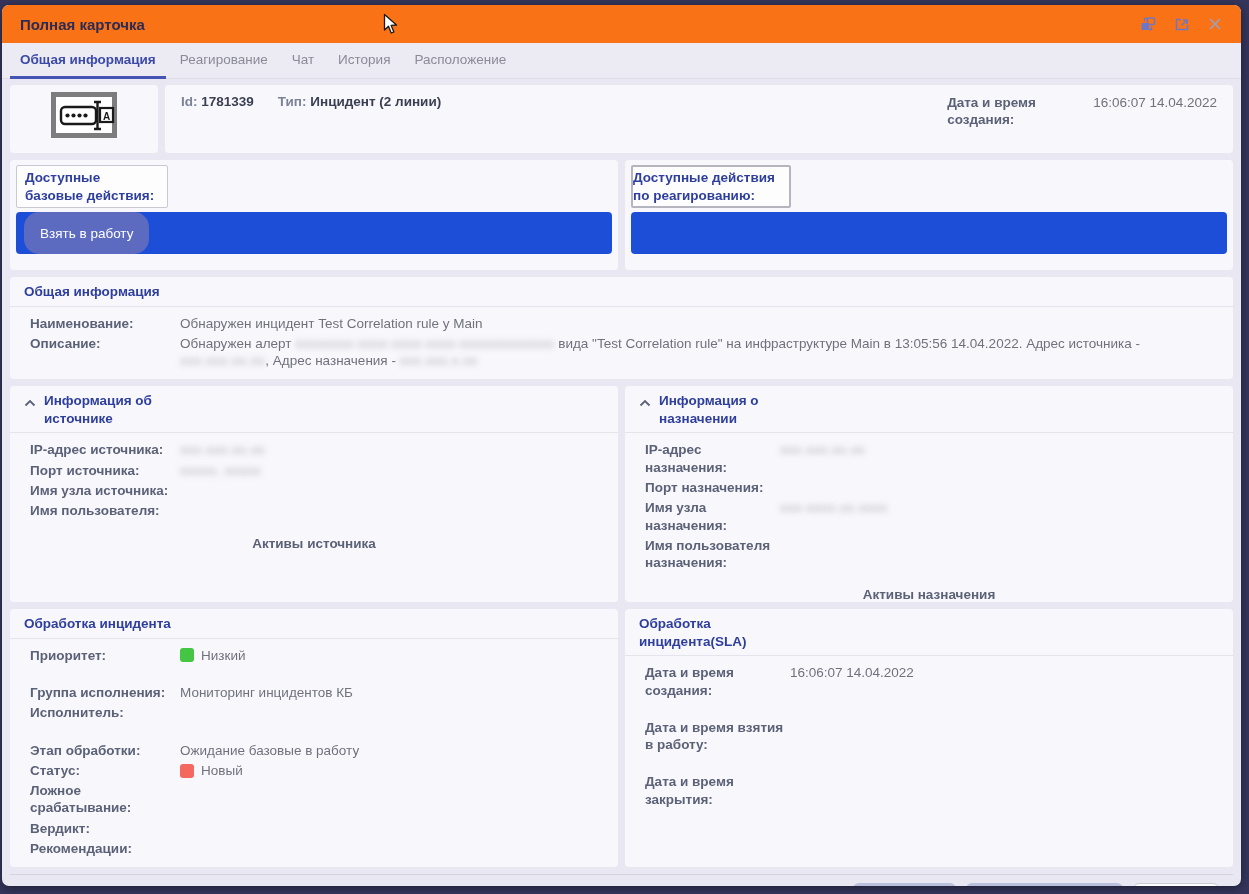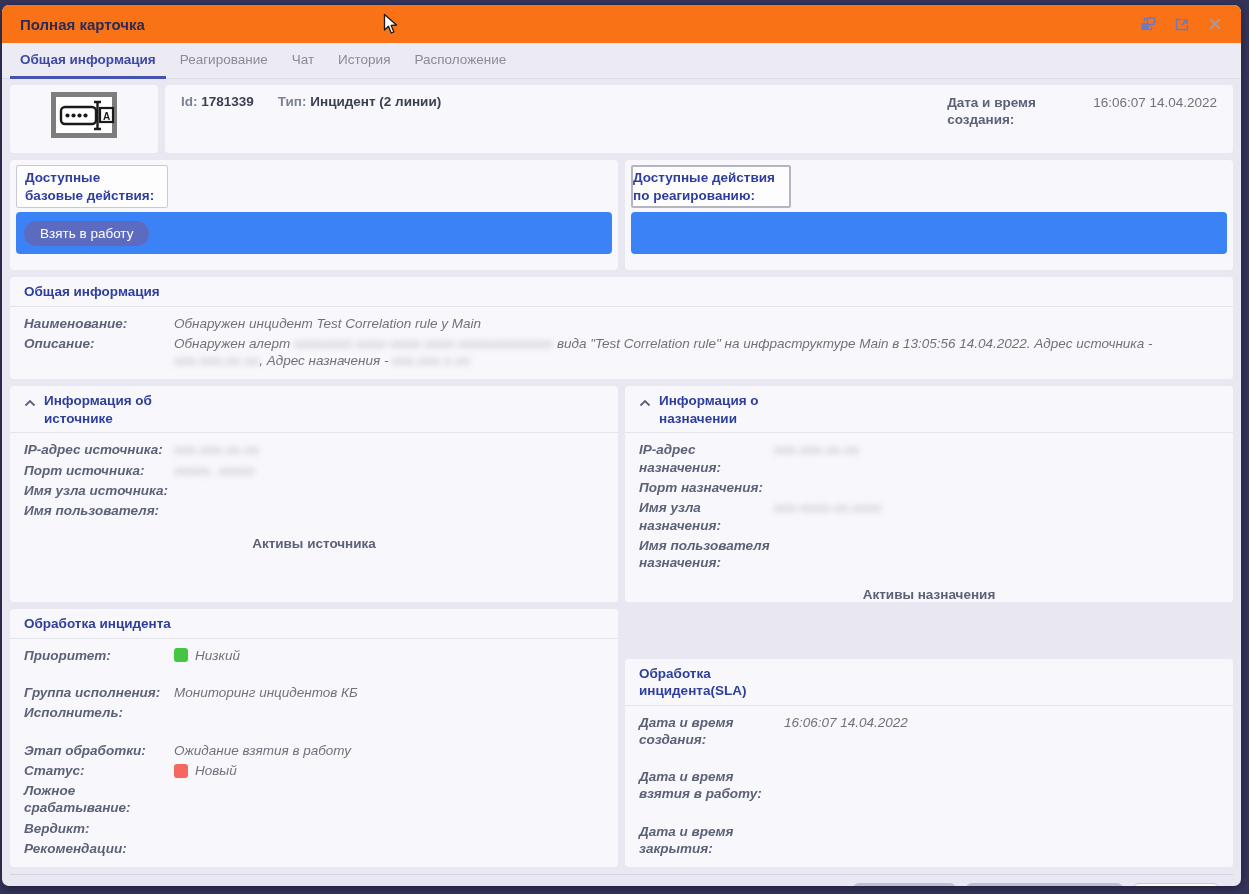--- a/index.html
+++ b/index.html
@@ -59,49 +59,49 @@
   
   .act-row { height:110px; flex:0 0 auto;border-radius:22px; }
   .act-panel { flex:1; padding:5px 6px 6px 6px; }
   .tag-box {
     display:inline-block; background:#fdfdfe; border:1px solid #c9c9d4;
     border-radius:2px; padding:3px 8px; font-weight:bold; color:#2e3e9d;
     line-height:1.3;
   }
   .tag-box.focused { border:2px solid #b5b5bf; padding:2px 0; }
   .act-sub {
-    margin-top:4px; background:#3b82f6; border-radius:4px; height:42px;
-    display:flex; align-items:center; padding:0 8px;
+    margin-top:4px; background:#1d4ed8; border-radius:4px; height:42px;
+    display:flex; padding:0 8px;
   }
   .pill-btn {
     background:#5c6bc0; color:#ffffff; border:none; border-radius:15px;
     padding:5px 16px; font-size:13.5px; cursor:pointer;
     font-family:"Liberation Sans", sans-serif;
   }
   
   .sec-head {
     padding:6px 14px 5px 14px; border-bottom:1px solid #e4e4ec;
     display:flex; align-items:flex-start; gap:8px;
   }
   .sec-title { font-weight:bold; color:#2e3e9d; line-height:1.3; }
   .sec-title.narrow { max-width:152px; }
   .chev { margin-top:3px; cursor:pointer; flex:0 0 auto; }
-  .sec-body { padding:8px 14px 10px 14px;font-style:italic; }
+  .sec-body { padding:8px 14px 10px 20px; }
   .kv-grid { display:grid; grid-template-columns:150px 1fr; row-gap:3px; }
   .kv-grid.wide-val { grid-template-columns:135px 1fr; }
   .spacer { grid-column:1 / -1; height:14px; }
   .redact { color:#9a9aa6; filter:blur(3px); opacity:.85; user-select:none; letter-spacing:.5px; }
   .assets { text-align:center; font-weight:bold; color:#5b6177; margin-top:6px; }
   .swatch-val { display:flex; align-items:center; gap:7px; }
   .swatch { width:14px; height:14px; border-radius:3px; display:inline-block; flex:0 0 auto; }
   .gi-row { flex:0 0 auto; min-height:87px; flex-direction:column; display:flex; }
   .two-col { flex:0 0 auto; }
   .two-col .panel { flex:1; }
   .src-dst { min-height:192px; }
-  .proc-sla { min-height:245px;align-items:flex-end; }
+  .proc-sla { min-height:245px; }
   
   .footer {
     margin-top:auto; border-top:1px solid #d4d4de; background:#e9e7f1;
     padding:8px 14px; display:flex; justify-content:flex-end; gap:10px;
     flex:0 0 auto; height:49px; align-items:center;
   }
   .btn {
     height:32px; border-radius:6px; padding:0 18px; font-size:13.5px;
     font-family:"Liberation Sans", sans-serif; cursor:pointer;
   }
@@ -266,21 +266,21 @@
             <span class="swatch" style="background: rgb(68, 197, 68);"></span>
             <span>Низкий</span>
           </span>
           <span class="spacer"></span>
           <span class="lbl">Группа исполнения:</span>
           <span class="val">Мониторинг инцидентов КБ</span>
           <span class="lbl">Исполнитель:</span>
           <span class="val"></span>
           <span class="spacer"></span>
           <span class="lbl">Этап обработки:</span>
-          <span class="val">Ожидание взятия в работу</span>
+          <span class="val">Ожидание базовые в работу</span>
           <span class="lbl">Статус:</span>
           <span class="val swatch-val">
             <span class="swatch" style="background: rgb(244, 104, 95);"></span>
             <span>Новый</span>
           </span>
           <span class="lbl">Ложное срабатывание:</span>
           <span class="val"></span>
           <span class="lbl">Вердикт:</span>
           <span class="val"></span>
           <span class="lbl">Рекомендации:</span>

